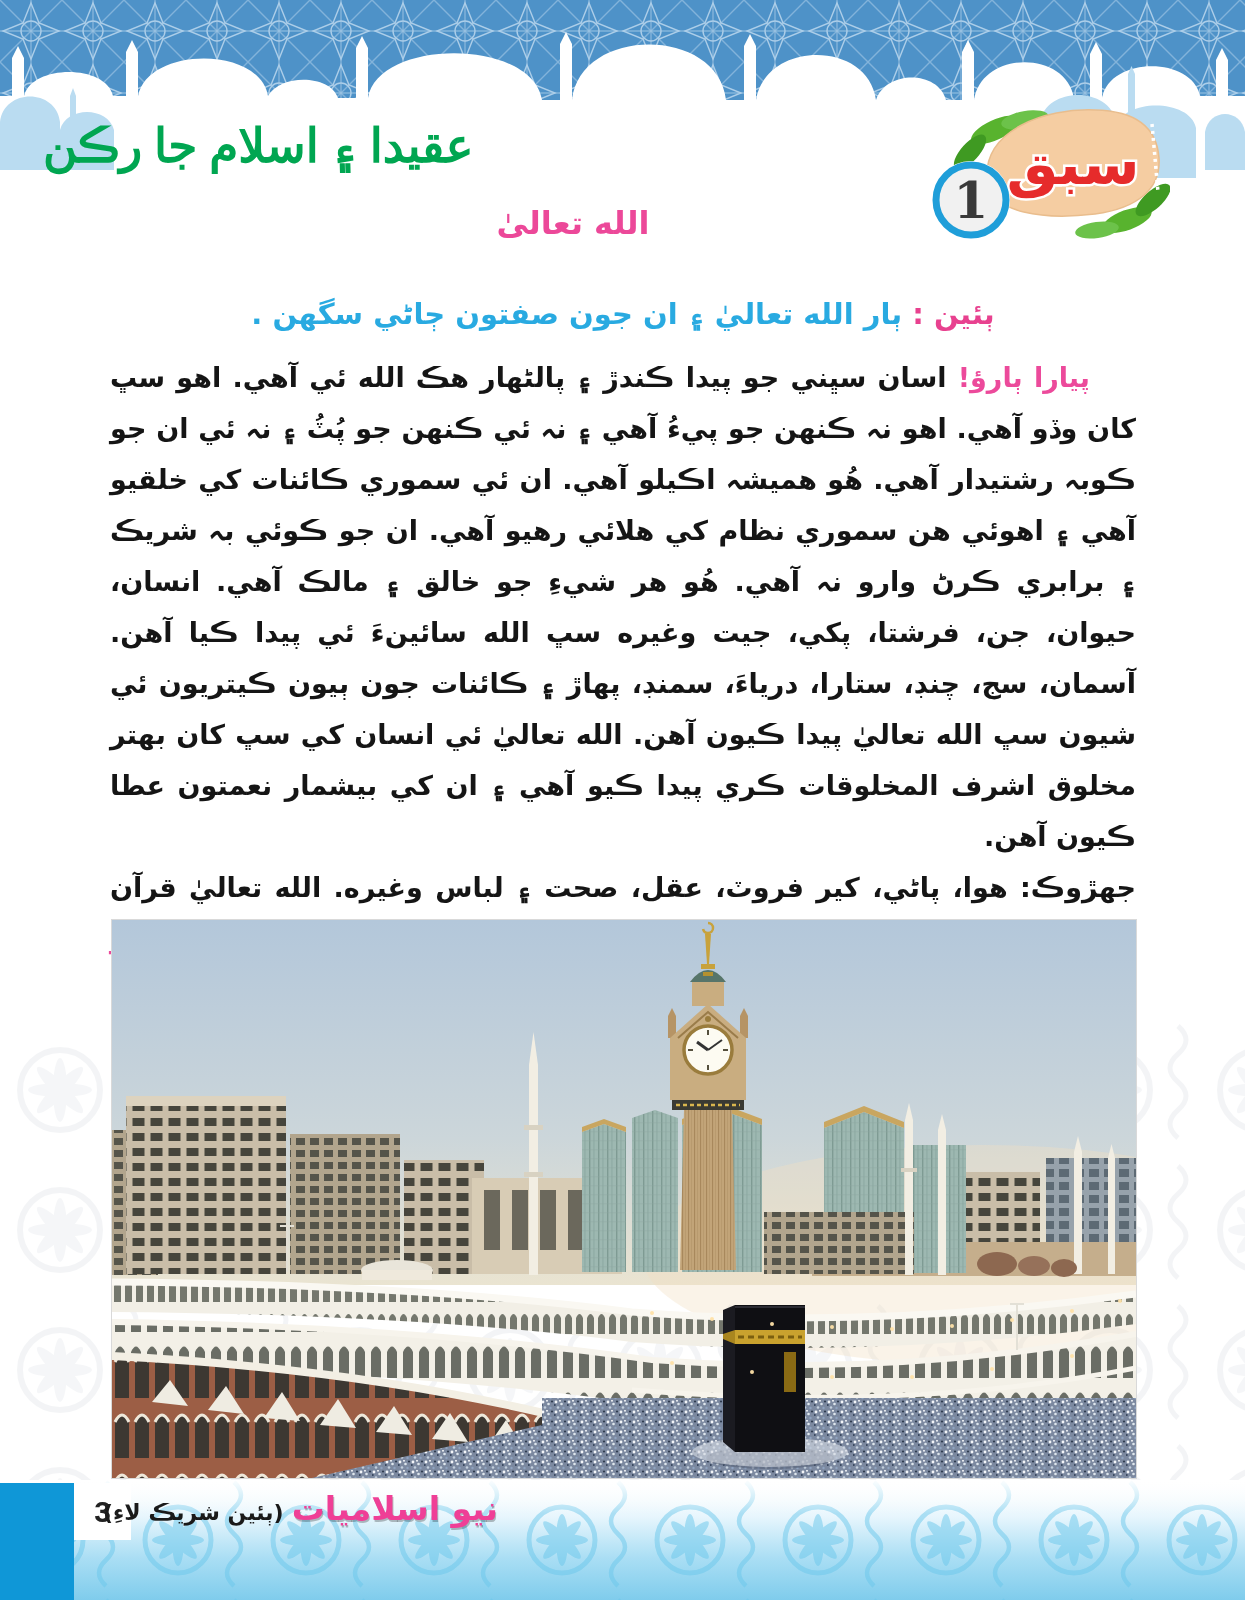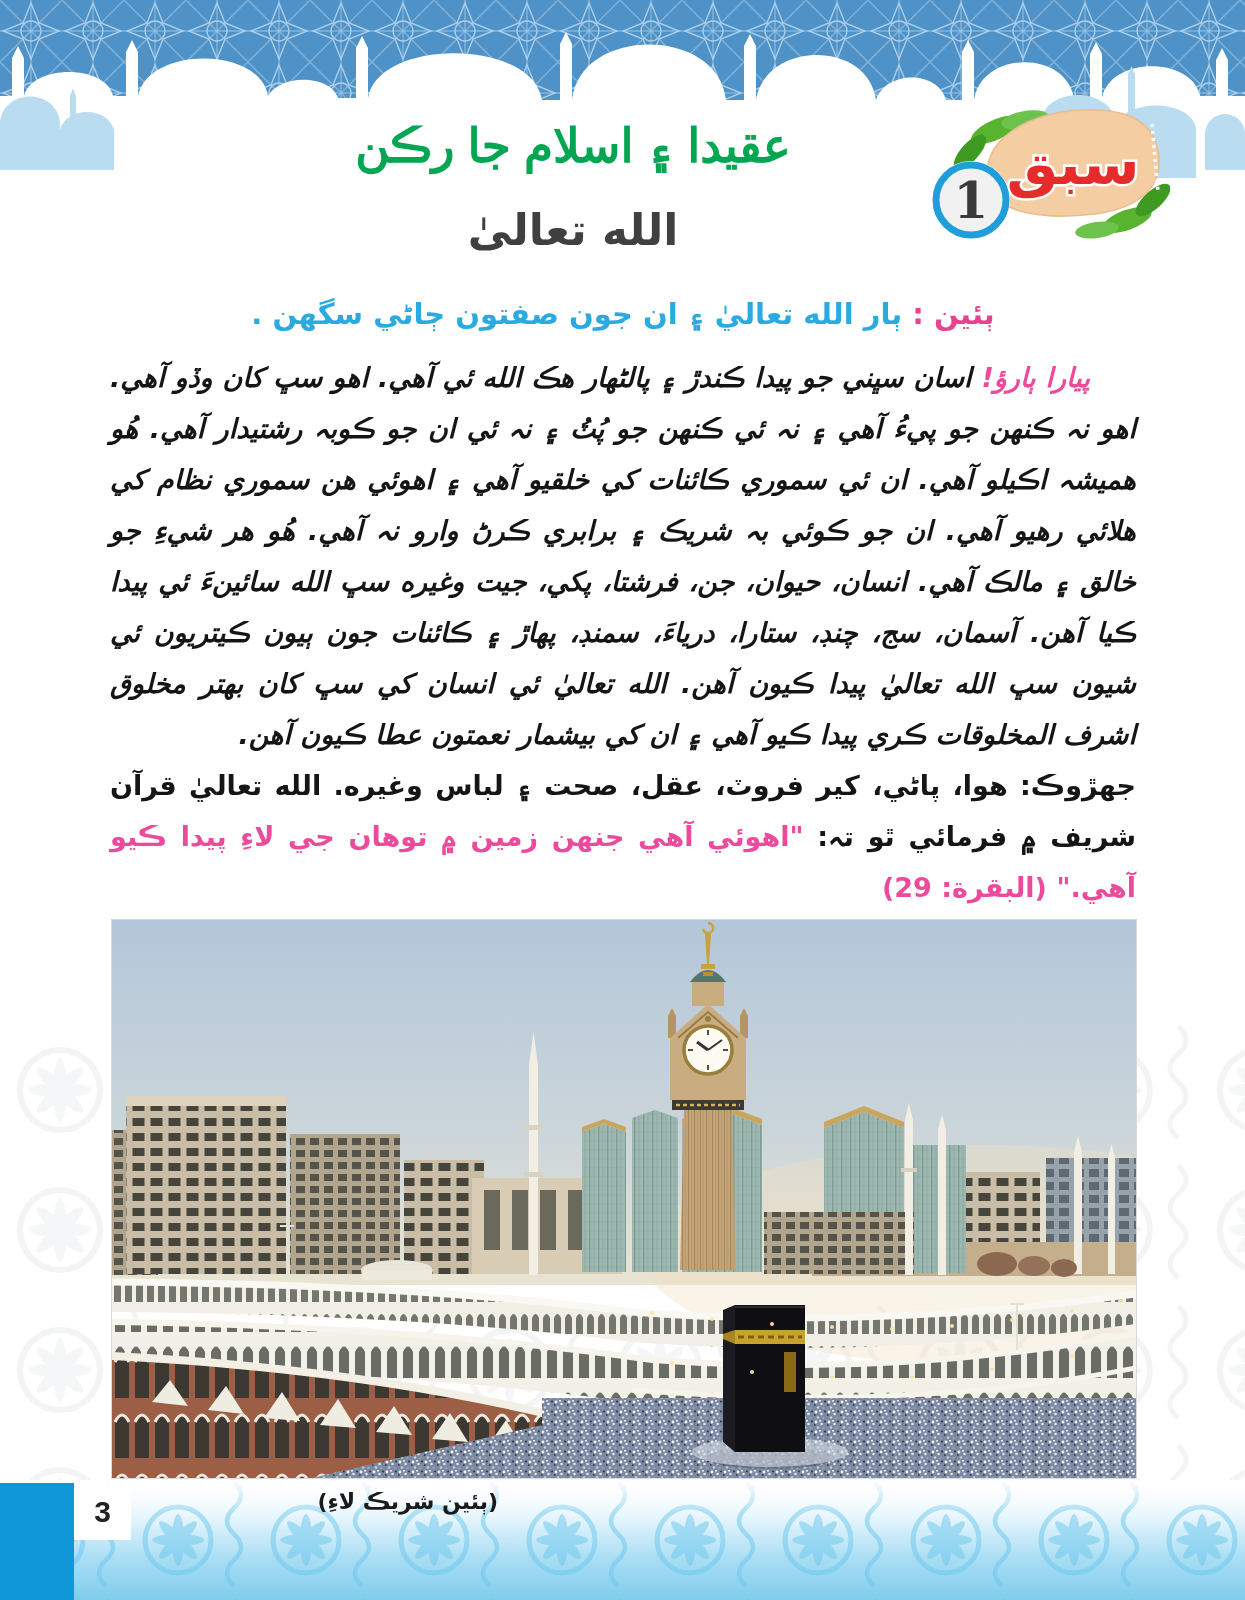--- a/index.html
+++ b/index.html
@@ -4,42 +4,42 @@
 <style>
   html,body{margin:0;padding:0;}
   body{
     width:1245px;height:1600px;position:relative;overflow:hidden;
     background:#ffffff;
     font-family:"DejaVu Sans",sans-serif;
   }
   .abs{position:absolute;}
   
   .title-main{
-    position:absolute;top:118px;left:60px;width:1026px;margin:0;
-    text-align:center;font-size:47px;font-weight:800;color:#00a651;
-    font-family:Liberation Sans, sans-serif;
+    position:absolute;top:118px;left:43px;width:1026px;margin:0;
+    text-align:left;font-size:47px;font-weight:800;color:#00a651;
+    font-family:Liberation Serif, serif;
   }
   .title-sub{
     position:absolute;top:204px;left:60px;width:1026px;margin:0;
-    text-align:center;font-size:44px;font-weight:800;color:#404040;
+    text-align:center;font-size:32px;font-weight:800;color:#ec4899;
   }
   .objective{
     position:absolute;top:297px;left:110px;width:1026px;
     direction:rtl;text-align:center;font-size:29px;font-weight:800;
   }
   .objective .obj-label{color:#e8418f;}
   .objective .obj-text{color:#29aae1;text-align:right;}
   
   .body-text{
     position:absolute;top:352px;left:110px;width:1026px;
     direction:rtl;text-align:justify;
     font-size:27px;line-height:51px;font-weight:700;color:#151515;
   }
   .body-text p{margin:0;}
-  .body-text p.first{text-indent:46px;font-style:italic;}
+  .body-text p.first{text-indent:46px;}
   .pink{color:#ec4a9b;}
   
   .photo{
     position:absolute;top:920px;left:112px;width:1024px;height:558px;
     z-index:2;outline:1px solid #d9d9d9;
   }
   
   .ornament-bg{position:absolute;top:1020px;left:0;width:1245px;height:462px;z-index:1;}
   
   .footer-band{
@@ -391,16 +391,17 @@
       </defs>
       <rect width="1245" height="120" fill="url(#flor)" opacity="0.5"></rect>
       <rect width="1245" height="34" fill="url(#fade)"></rect>
     </svg>
   </div>
   <div class="footer-blue-rect"></div>
   <div class="page-number-box">
     <span>3</span>
   </div>
   <div class="book-title-row">
+    <span class="book-title">نيو اسلاميات</span>
     <span class="book-subtitle">(ٻئين شريڪ لاءِ)</span>
   </div>
 
 </div>
 
 </body></html>

